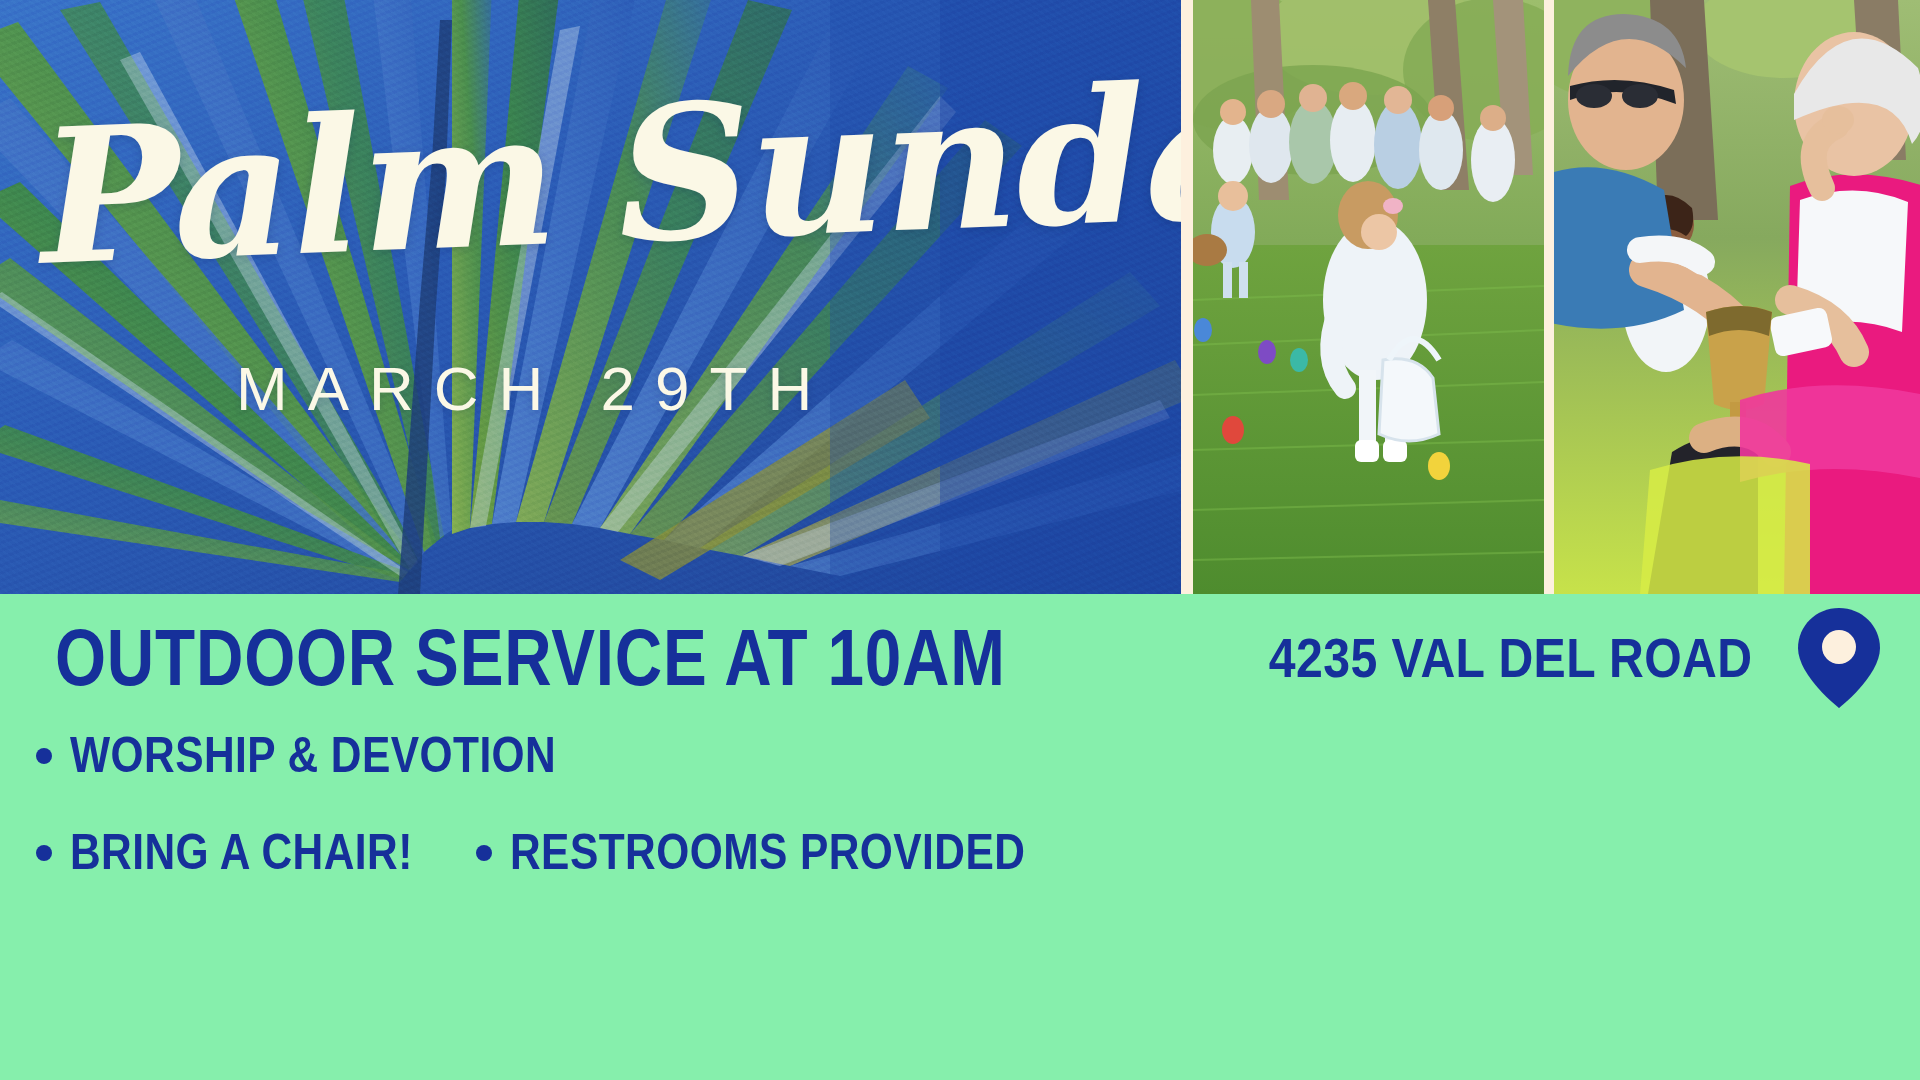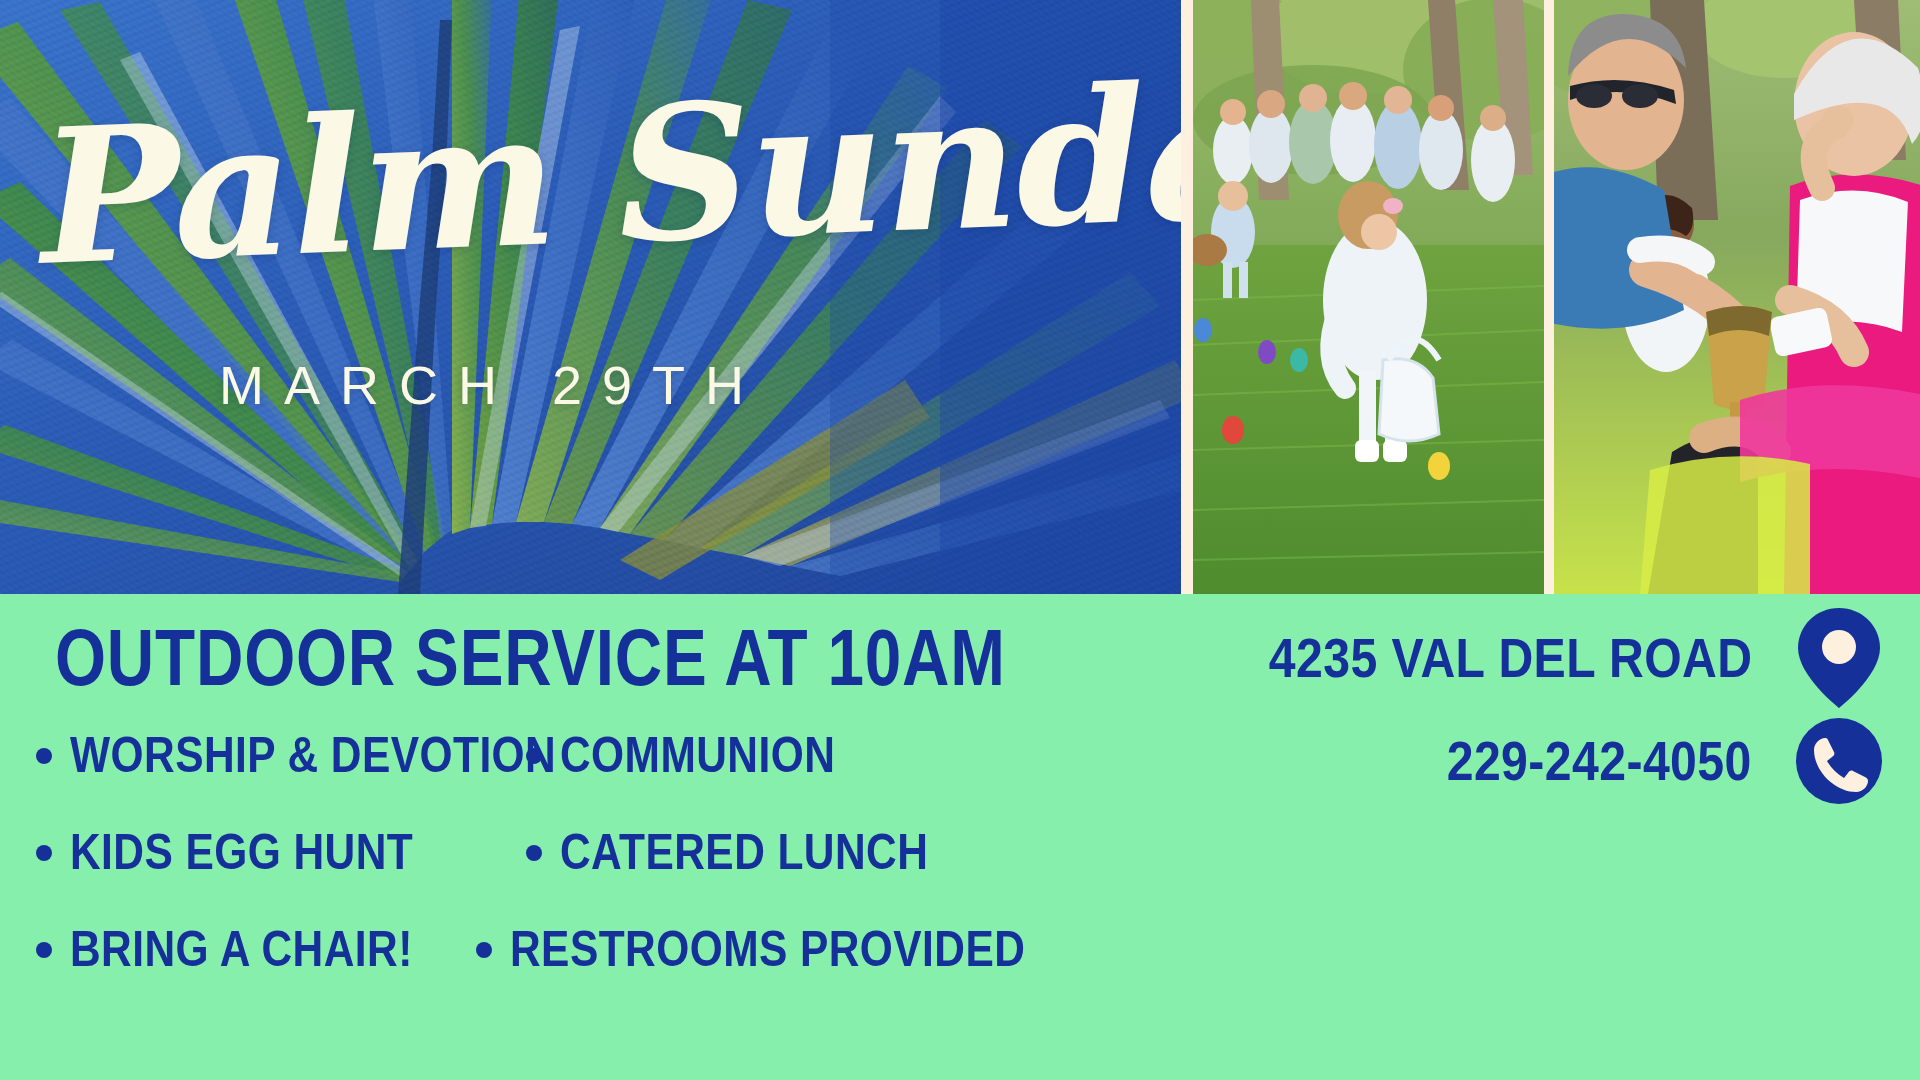--- a/index.html
+++ b/index.html
@@ -36,23 +36,23 @@
     font-family:"DejaVu Serif", serif;
     font-style:italic; font-weight:700;
     font-size:186px; line-height:.95;
     color:#fbf8e6;
     letter-spacing:-2px;
     text-shadow:0 2px 10px rgba(10,30,80,.22);
     transform:rotate(-2.2deg);
     white-space:nowrap;
   }
   .date-line {
-    position:absolute; left:219px; top:358px;
+    position:absolute; left:236px; top:358px;
     font-family:"Liberation Sans", sans-serif;
-    font-weight:400; font-size:54px; line-height:1;
+    font-weight:400; font-size:62px; line-height:1;
     letter-spacing:20px;
     color:#fbf8e6;
     text-shadow:0 2px 8px rgba(10,30,80,.20);
     white-space:nowrap;
   }
 
   
   .photo { position:absolute; top:0; height:594px; overflow:hidden; }
   .photo-1 { left:1193px; width:351px; }
   .photo-2 { left:1554px; width:366px; }
@@ -343,34 +343,20 @@
   <div class="bottom">
 
     <div class="headline">OUTDOOR SERVICE AT 10AM</div>
 
     <div class="bullets">
       <div class="brow">
         <div class="bcol c1">
           <span class="dot"></span>
           <span class="btxt">WORSHIP &amp; DEVOTION</span>
         </div>
-        <div class="bcol c2">
-          <span class="dot"></span>
-          <span class="btxt">COMMUNION</span>
-        </div>
-      </div>
-      <div class="brow">
-        <div class="bcol c1">
-          <span class="dot"></span>
-          <span class="btxt">KIDS EGG HUNT</span>
-        </div>
-        <div class="bcol c2">
-          <span class="dot"></span>
-          <span class="btxt">CATERED LUNCH</span>
-        </div>
       </div>
       <div class="brow">
         <div class="bcol c2">
           <span class="dot"></span>
           <span class="btxt">BRING A CHAIR!</span>
         </div>
         <div class="bcol c1">
           <span class="dot"></span>
           <span class="btxt">RESTROOMS PROVIDED</span>
         </div>
@@ -383,26 +369,17 @@
         <span class="ctxt">4235 VAL DEL ROAD</span>
         <span class="cicon">
           <svg width="86" height="104" viewBox="0 0 86 104">
             <path d="M43 2 C20 2 2 20 2 42 C2 70 43 102 43 102 C43 102 84 70 84 42 C84 20 66 2 43 2 Z" fill="#16309a"></path>
             <circle cx="43" cy="41" r="17" fill="#fdf0de"></circle>
           </svg>
         </span>
       </div>
 
 
-      <div class="crow">
-        <span class="ctxt">229-242-4050</span>
-        <span class="cicon">
-          <svg width="90" height="90" viewBox="0 0 90 90">
-            <circle cx="45" cy="45" r="43" fill="#16309a"></circle>
-            <path d="M31 22 c-5 0 -11 5 -11 12 c0 21 21 42 42 42 c7 0 12 -6 12 -11 c0 -2 -1 -3 -3 -4 l-12 -6 c-2 -1 -4 0 -5 2 l-4 5 c-7 -4 -13 -10 -17 -17 l5 -4 c2 -1 3 -3 2 -5 l-6 -12 c-1 -2 -2 -2 -3 -2 Z" fill="#fdf0de"></path>
-          </svg>
-        </span>
-      </div>
 
 
     </div>
   </div>
 </div>
 
 </body></html>

